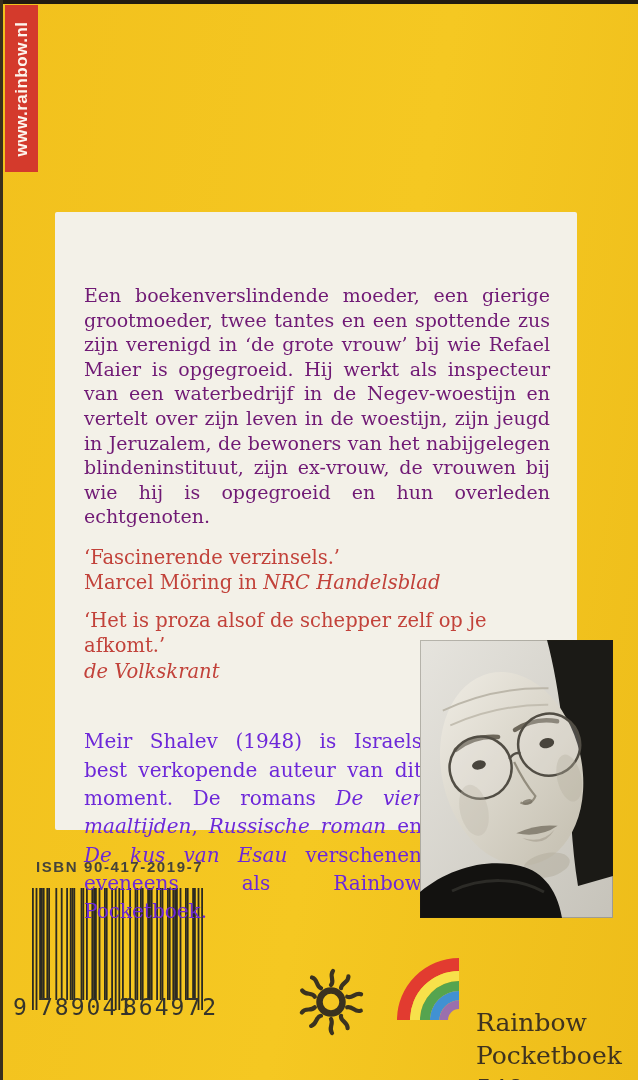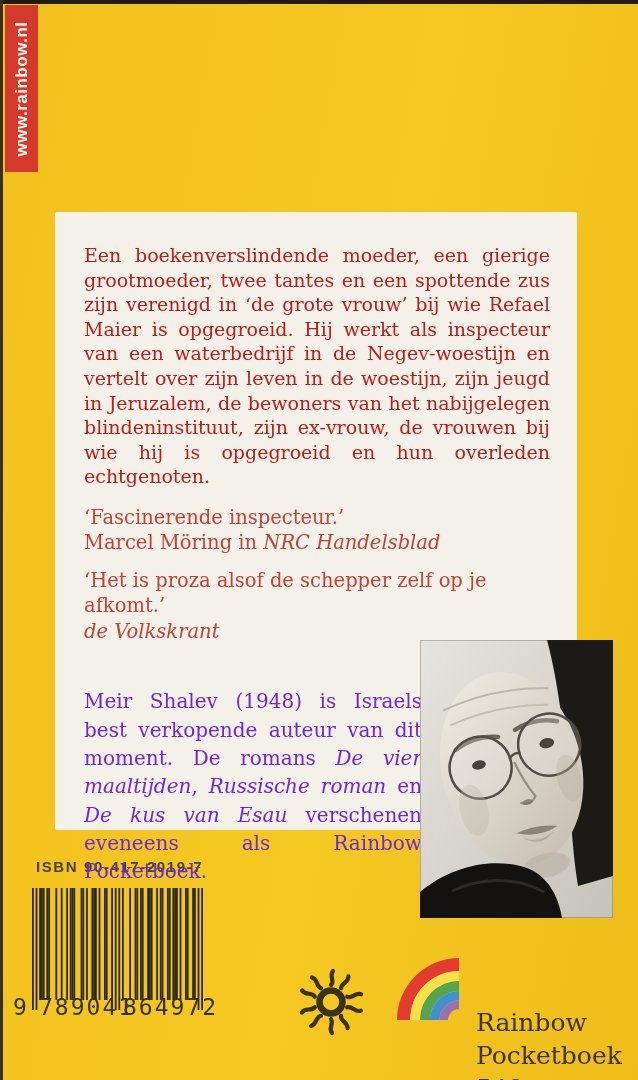--- a/index.html
+++ b/index.html
@@ -9,21 +9,21 @@
   .edge-top{position:absolute;left:0;top:0;width:638px;height:4px;background:#221b10;}
   .edge-left{position:absolute;left:0;top:0;width:3px;height:1080px;background:#3a2f1c;}
   .spine{position:absolute;left:5px;top:5px;width:33px;height:167px;background:#d43a2c;
          display:flex;align-items:center;justify-content:center;}
   .spine span{transform:rotate(-90deg);white-space:nowrap;color:#fdf6ee;
         font-family:"Liberation Sans",sans-serif;font-weight:bold;font-size:17px;letter-spacing:.5px;}
   .titleblock{position:absolute;left:57px;top:38px;color:#342718;}
   .titleblock .line{font-size:41px;font-weight:bold;line-height:53px;letter-spacing:1.5px;}
   .panel{position:absolute;left:55px;top:212px;width:522px;height:618px;background:#f3f1e8;
          border-radius:2px;box-sizing:border-box;padding:31px 27px 0 29px;z-index:1;}
-  .synopsis{width:466px;font-size:19px;line-height:24.6px;color:#b91c1c;text-align:justify;}
+  .synopsis{width:466px;font-size:19px;line-height:24.6px;color:#701a75;text-align:justify;margin-top:40px;}
   .quote{color:#c2423a;font-size:19.5px;line-height:25.5px;}
   .quote.q1{margin-top:16px;}
   .quote.q2{margin-top:12px;}
   .it{font-style:italic;}
   .bio{margin-top:43px;width:338px;font-size:20px;line-height:28.3px;color:#6d28d9;text-align:justify;}
   .photo{position:absolute;left:420px;top:640px;width:193px;height:278px;z-index:2;}
   .isbn{position:absolute;left:36px;top:858px;font-family:"Liberation Sans",sans-serif;
         font-weight:600;font-size:15px;letter-spacing:1.6px;color:#45433a;}
   .barcode{position:absolute;left:13px;top:888px;width:200px;height:150px;}
   .barcode svg{position:absolute;left:19px;top:0;}
@@ -47,21 +47,21 @@
     <span>www.rainbow.nl</span>
   </div>
 
   <div class="titleblock">
   </div>
 
   <div class="panel">
     <div class="synopsis">Een boekenverslindende moeder, een gierige grootmoeder, twee tantes en een spottende zus zijn verenigd in ‘de grote vrouw’ bij wie Refael Maier is opgegroeid. Hij werkt als inspecteur van een waterbedrijf in de Negev-woestijn en vertelt over zijn leven in de woestijn, zijn jeugd in Jeru­zalem, de bewoners van het nabijgelegen blinden­instituut, zijn ex-vrouw, de vrouwen bij wie hij is opgegroeid en hun overleden echtgenoten.</div>
 
     <div class="quote q1">
-      <div>‘Fascinerende inspecteur.’</div>
+      <div>‘Fascinerende verzinsels.’</div>
       <div><span>Marcel Möring in </span><span class="it">NRC Handelsblad</span></div>
     </div>
 
     <div class="quote q2">
       <div>‘Het is proza alsof de schepper zelf op je afkomt.’</div>
       <div class="it">de Volkskrant</div>
     </div>
 
     <div class="bio"><span>Meir Shalev (1948) is Israels best verkopende auteur van dit mo­ment. De romans </span><span class="it">De vier maal­tijden</span><span>, </span><span class="it">Russische roman</span><span> en </span><span class="it">De kus van Esau</span><span> verschenen eveneens als Rainbow Pocketboek.</span></div>
   </div>

